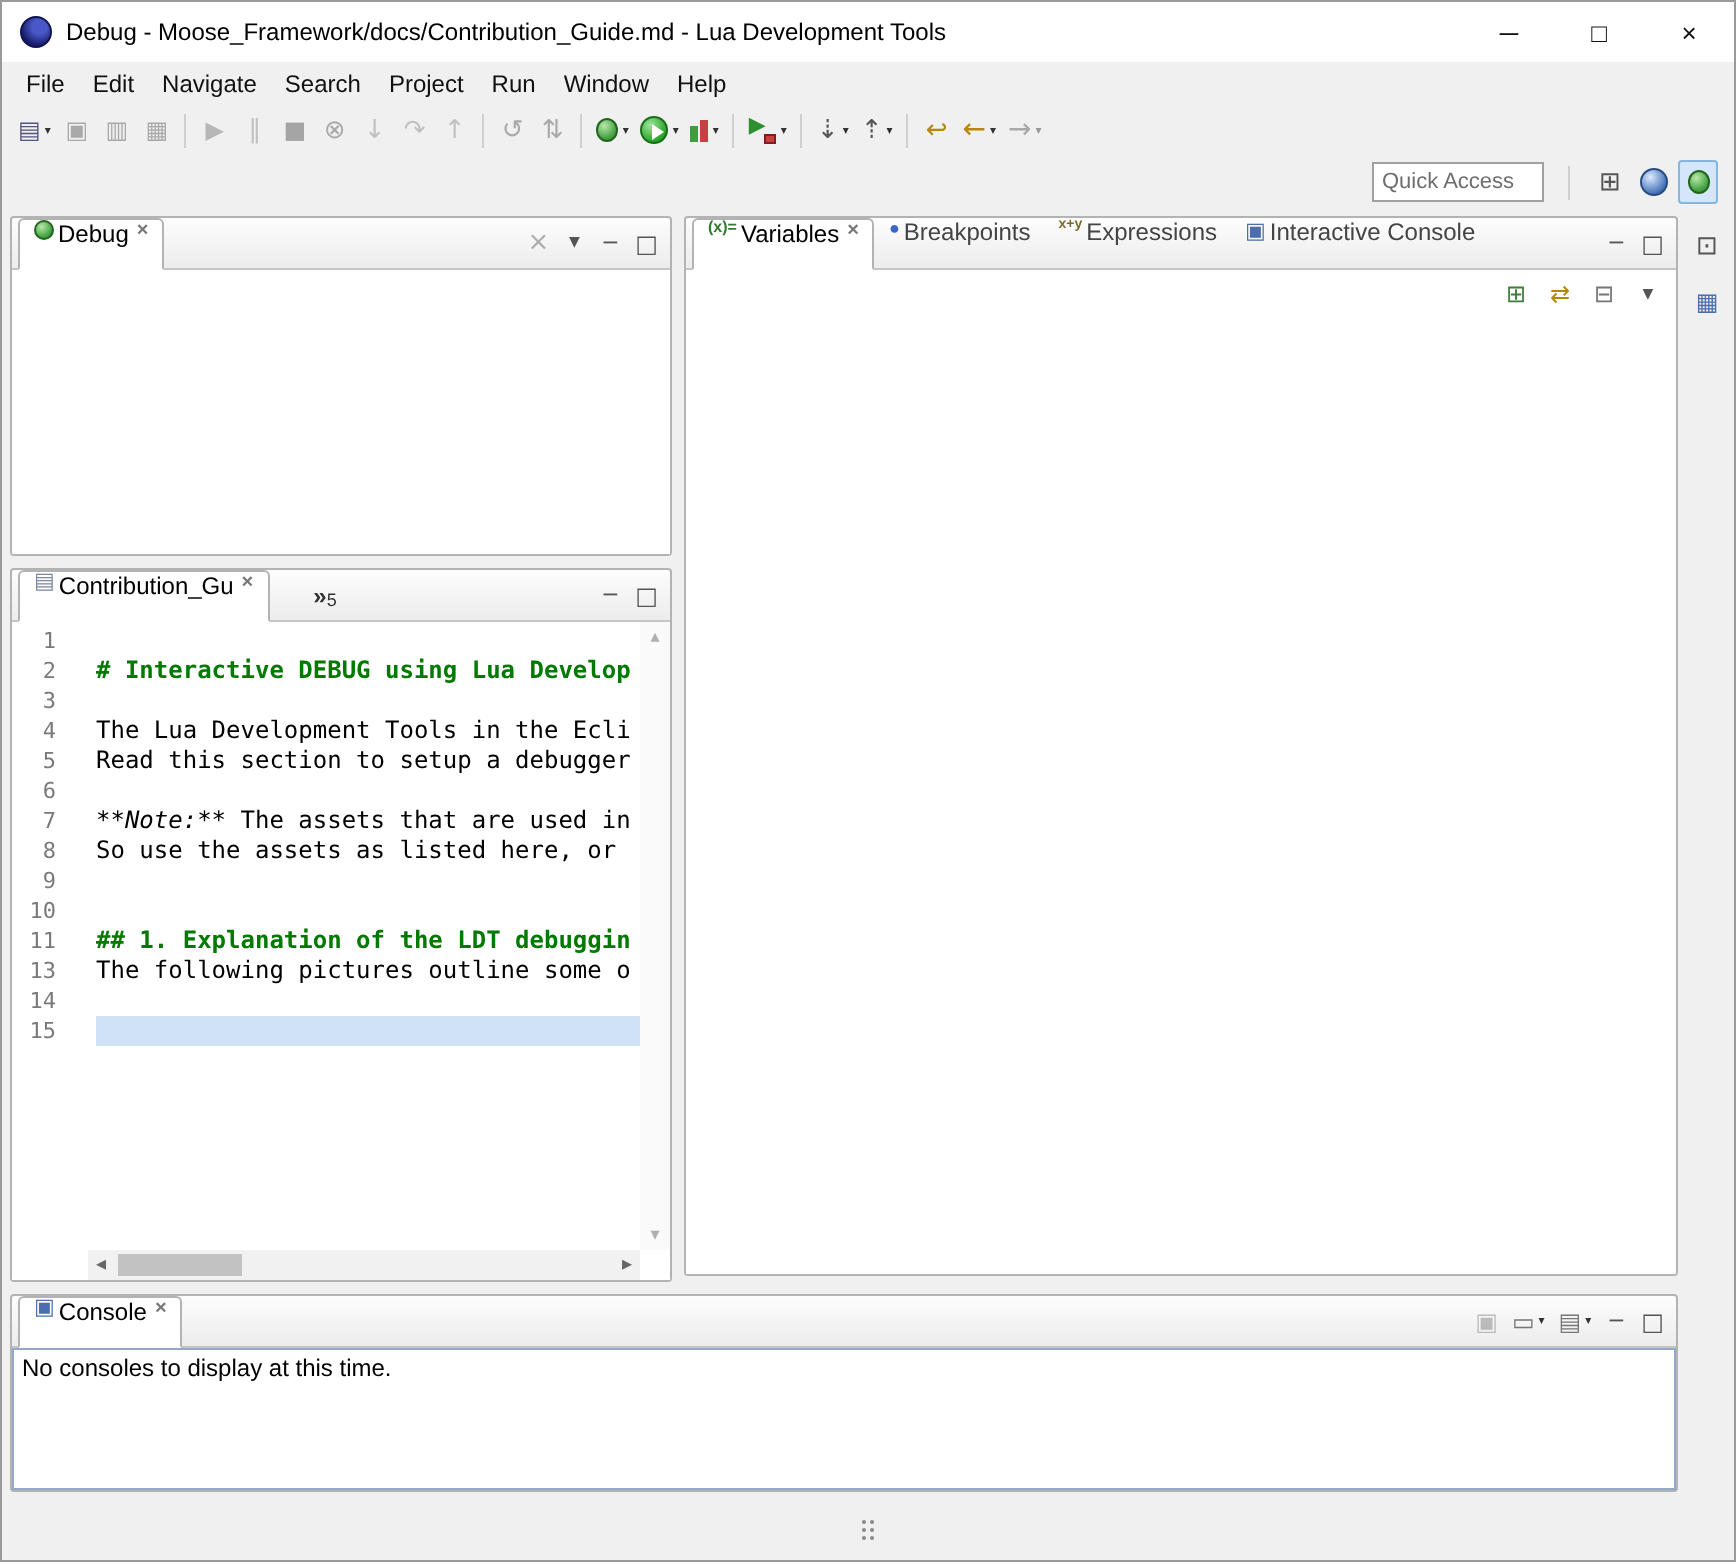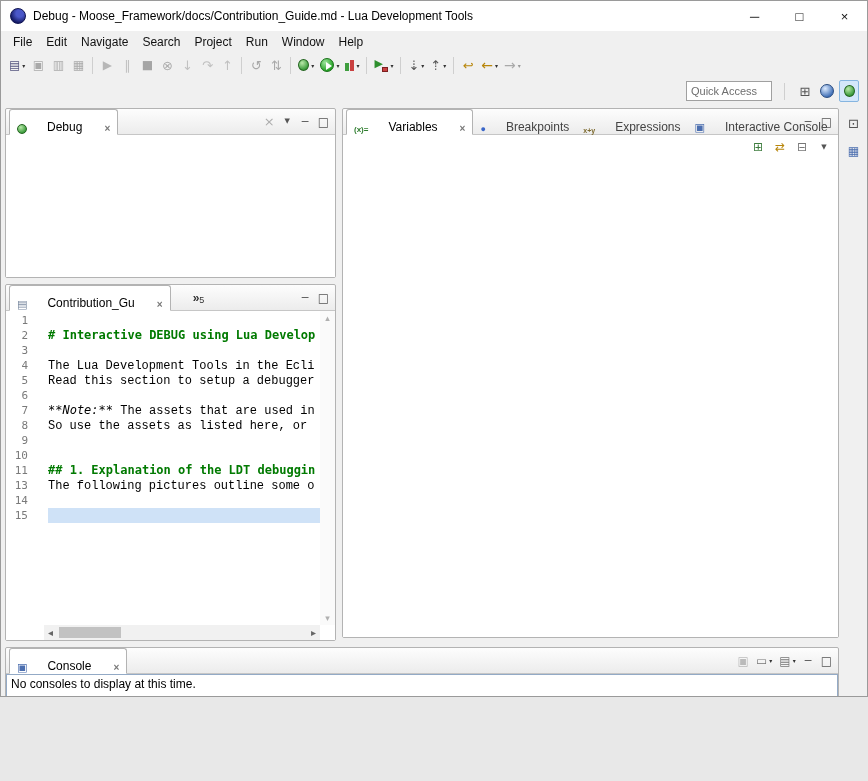--- a/index.html
+++ b/index.html
@@ -1,18 +1,18 @@
 <!DOCTYPE html>
 <html><head>
 <meta charset="utf-8">
 <style>
   * { margin:0; padding:0; box-sizing:border-box; }
   html,body { width:868px; height:781px; overflow:hidden; background:#e8e8e8;
     font-family:"Liberation Sans","DejaVu Sans",sans-serif; font-size:12px; color:#111; }
-  .window { position:relative; width:868px; height:697px; background:#ef4444;
+  .window { position:relative; width:868px; height:781px; background:#ef4444;
     border:1px solid #9a9a9a; overflow:hidden; }
 
   
   .titlebar { height:30px; background:#ffffff; display:flex; align-items:center; padding-left:9px; }
   .app-icon { width:16px; height:16px; border-radius:50%; flex:none;
     background:radial-gradient(circle at 62% 32%, #4a57c8 0 28%, #151b66 72%);
     border:1px solid #101452; }
   .title { margin-left:7px; font-size:12px; color:#000; white-space:nowrap; }
   .win-controls { margin-left:auto; display:flex; height:100%; }
   .win-btn { width:45px; height:100%; display:flex; align-items:center; justify-content:center;
@@ -63,21 +63,21 @@
   .workbench { position:absolute; top:103px; left:0; right:0; bottom:0; background:#f0f0f0; }
   .panel { position:absolute; border:1px solid #b3b3b3; border-radius:2px; background:#f4f4f4; }
   #debug-panel   { left:4px;   top:4px;   width:331px; height:170px; }
   #editor-panel  { left:4px;   top:180px; width:331px; height:357px; }
   #right-panel   { left:341px; top:4px;   width:497px; height:530px; }
   #console-panel { left:4px;   top:543px; width:834px; height:99px;  }
 
   .tabbar { height:26px; display:flex; align-items:stretch; position:relative; padding-left:3px;
     background:linear-gradient(#fdfdfd,#ececec); border-bottom:1px solid #c6c6c6;
     border-radius:2px 2px 0 0; }
-  .tab { display:flex; align-items:flex-end; gap:20px; padding:0 7px; font-size:12px; color:#444;
+  .tab { display:flex; align-items:flex-start; gap:2px; padding:0 7px; font-size:12px; color:#444;
     white-space:nowrap; }
   .tab.active { background:#fff; border:1px solid #b3b3b3; border-bottom-color:#fff;
     margin-bottom:-1px; border-radius:3px 3px 0 0; color:#000; }
   .tab-close { font-size:10px; color:#777; margin-left:2px; font-weight:bold; }
   .tab-label { pointer-events:none; }
   .tab-controls { position:absolute; right:3px; top:0; height:25px; display:flex;
     align-items:center; gap:1px; }
   .tab-controls .tb-btn { height:18px; min-width:17px; }
   .tabico { line-height:1; }
   .varico { font-size:8px; color:#2f7d2f; font-weight:bold; }
@@ -96,21 +96,21 @@
 
   
   .editor-body { overflow:hidden; }
   .lines { position:absolute; left:0; top:2px; right:15px; bottom:15px; overflow:hidden; }
   .line { display:flex; height:15px; line-height:15px;
     font-family:"DejaVu Sans Mono","Liberation Mono",monospace; font-size:12px; }
   .ln { width:30px; text-align:right; padding-right:8px; color:#7a7a7a; font-size:11px; flex:none; }
   .ltext { flex:1; white-space:pre; overflow:hidden;margin-left:12px; }
   .ltext.current { background:#cfe2f7; }
   .seg-header { color:#017a01; font-weight:bold; }
-  .seg-plain { color:#000;font-family:Liberation Mono, monospace; }
+  .seg-plain { color:#000; }
   .seg-emph { color:#000; font-style:italic; }
   .vscroll { position:absolute; right:0; top:0; bottom:15px; width:15px; background:#fafafa; }
   .varrow { position:absolute; left:0; width:15px; text-align:center; color:#b0b0b0; font-size:9px; }
   .varrow.up { top:2px; } .varrow.down { bottom:2px; }
   .hscroll { position:absolute; left:38px; right:15px; bottom:0; height:15px; background:#f1f1f1;
     display:flex; align-items:center; }
   .harrow { width:13px; text-align:center; color:#666; font-size:10px; flex:none; }
   .htrack { flex:1; height:11px; position:relative; }
   .hthumb { position:absolute; left:2px; top:0; width:62px; height:11px; background:#c2c2c2; }
 

